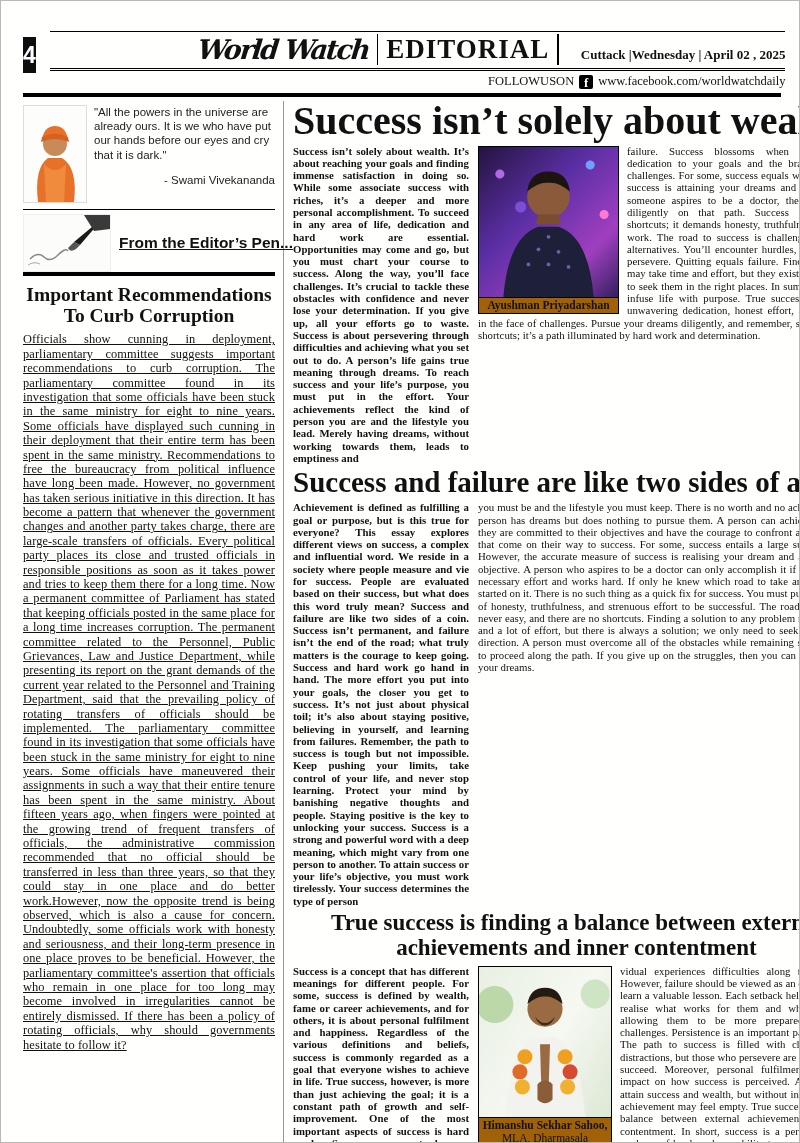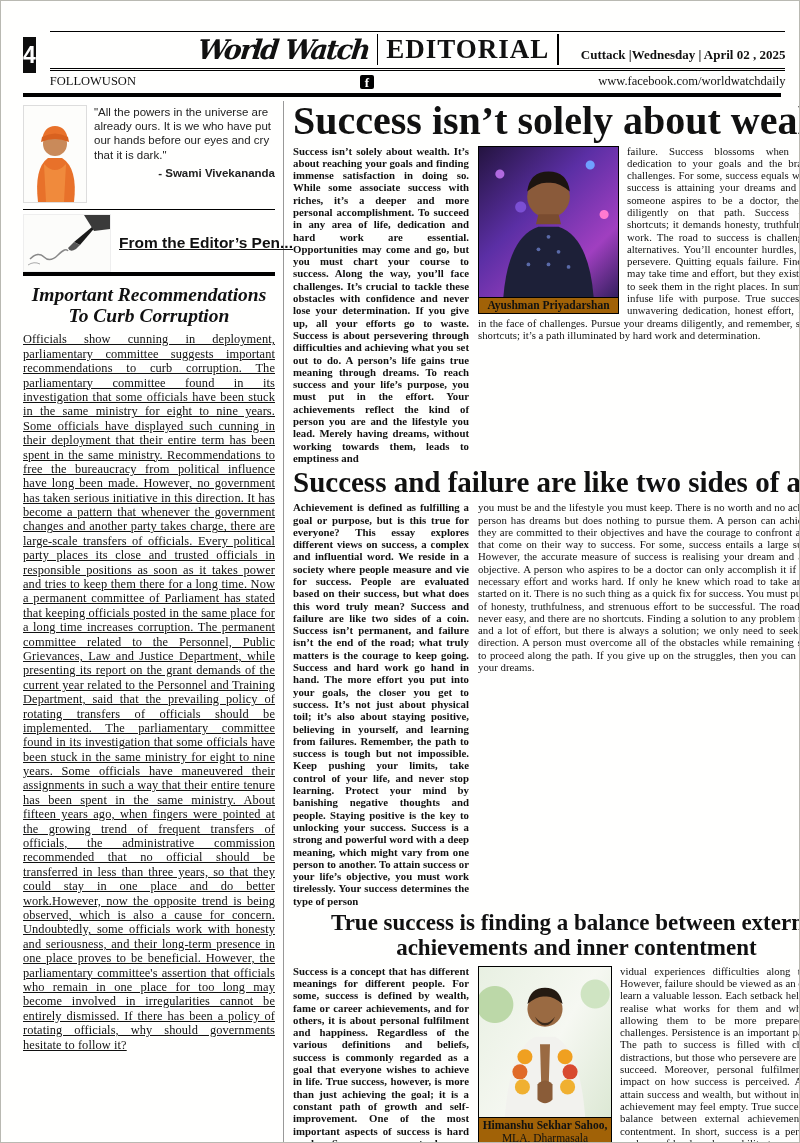--- a/index.html
+++ b/index.html
@@ -20,44 +20,44 @@
   .header-top{display:flex;align-items:center;border-bottom:3px double #000;padding:2px 0 3px;}
   .masthead{
     font-family:"DejaVu Serif",serif;font-weight:bold;font-style:italic;
     font-size:27px;letter-spacing:-2px;margin-left:148px;transform:skewX(-6deg);
     white-space:nowrap;
   }
   .vsep{width:1.5px;background:#000;align-self:stretch;margin:0 8px;}
   .section-title{font-family:"Liberation Serif",serif;font-weight:bold;font-size:27px;letter-spacing:1px;white-space:nowrap;}
   .dateline{font-weight:bold;font-size:13px;white-space:nowrap;margin-left:14px;align-self:flex-end;padding-bottom:2px;}
   .follow-row{
-    display:flex;align-items:center;justify-content:space-between;
+    display:flex;align-items:center;justify-content:flex-end;gap:5px;
     font-size:12.5px;padding:3px 0 3px;font-family:"Liberation Serif",serif;
   }
   .fb-icon{
     width:14px;height:14px;background:#000;color:#fff;display:inline-flex;
     align-items:flex-end;justify-content:center;font:bold 13px "Liberation Serif",serif;
     line-height:13px;border-radius:2px;
   }
   .black-bar{height:3.5px;background:#000;margin-top:1px;}
   
   .content{display:flex;margin-top:4px;}
   .left-col{width:252px;padding-right:8px;border-right:1px solid #999;}
   .main-col{flex:1;padding-left:9px;}
   
   .quote-box{display:flex;gap:7px;padding:4px 0 6px;border-bottom:1.5px solid #000;}
   .viv-img{width:62px;height:96px;flex:none;background:#fdfdfb;border:1px solid #ddd;}
   .quote-text{font:11.5px/1.25 "Liberation Sans",sans-serif;color:#222;}
-  .quote-author{font-weight:bold;text-align:right;margin-top:4px;}
+  .quote-author{font-weight:normal;text-align:right;margin-top:11px;}
   .editors-pen{display:flex;align-items:center;gap:8px;padding:4px 0 0;border-bottom:4px solid #000;}
   .pen-img{width:86px;height:56px;flex:none;background:#fff;border:1px solid #eee;}
   .pen-label{font:bold 15.5px "Liberation Sans",sans-serif;text-decoration:underline;white-space:nowrap;}
   .side-title{
     text-align:center;font-weight:bold;font-size:19.5px;line-height:1.1;
-    margin:8px 0 6px;font-family:"Liberation Serif",serif;font-style:italic;
+    margin:8px 0 6px;font-family:"Liberation Serif",serif;
   }
   .side-body{
     font-size:12.4px;line-height:1.16;text-align:justify;margin:0;
     letter-spacing:0.1px;
     text-decoration:underline;
   }
   
   .headline-1{font-size:40px;font-weight:bold;margin:0 0 4px;line-height:1;white-space:nowrap;}
   .headline-2{font-size:29px;font-weight:bold;margin:4px 0 4px;line-height:1;white-space:nowrap;}
   .headline-3{font-size:23px;font-weight:bold;margin:4px 0 4px;line-height:1.08;text-align:center;}

